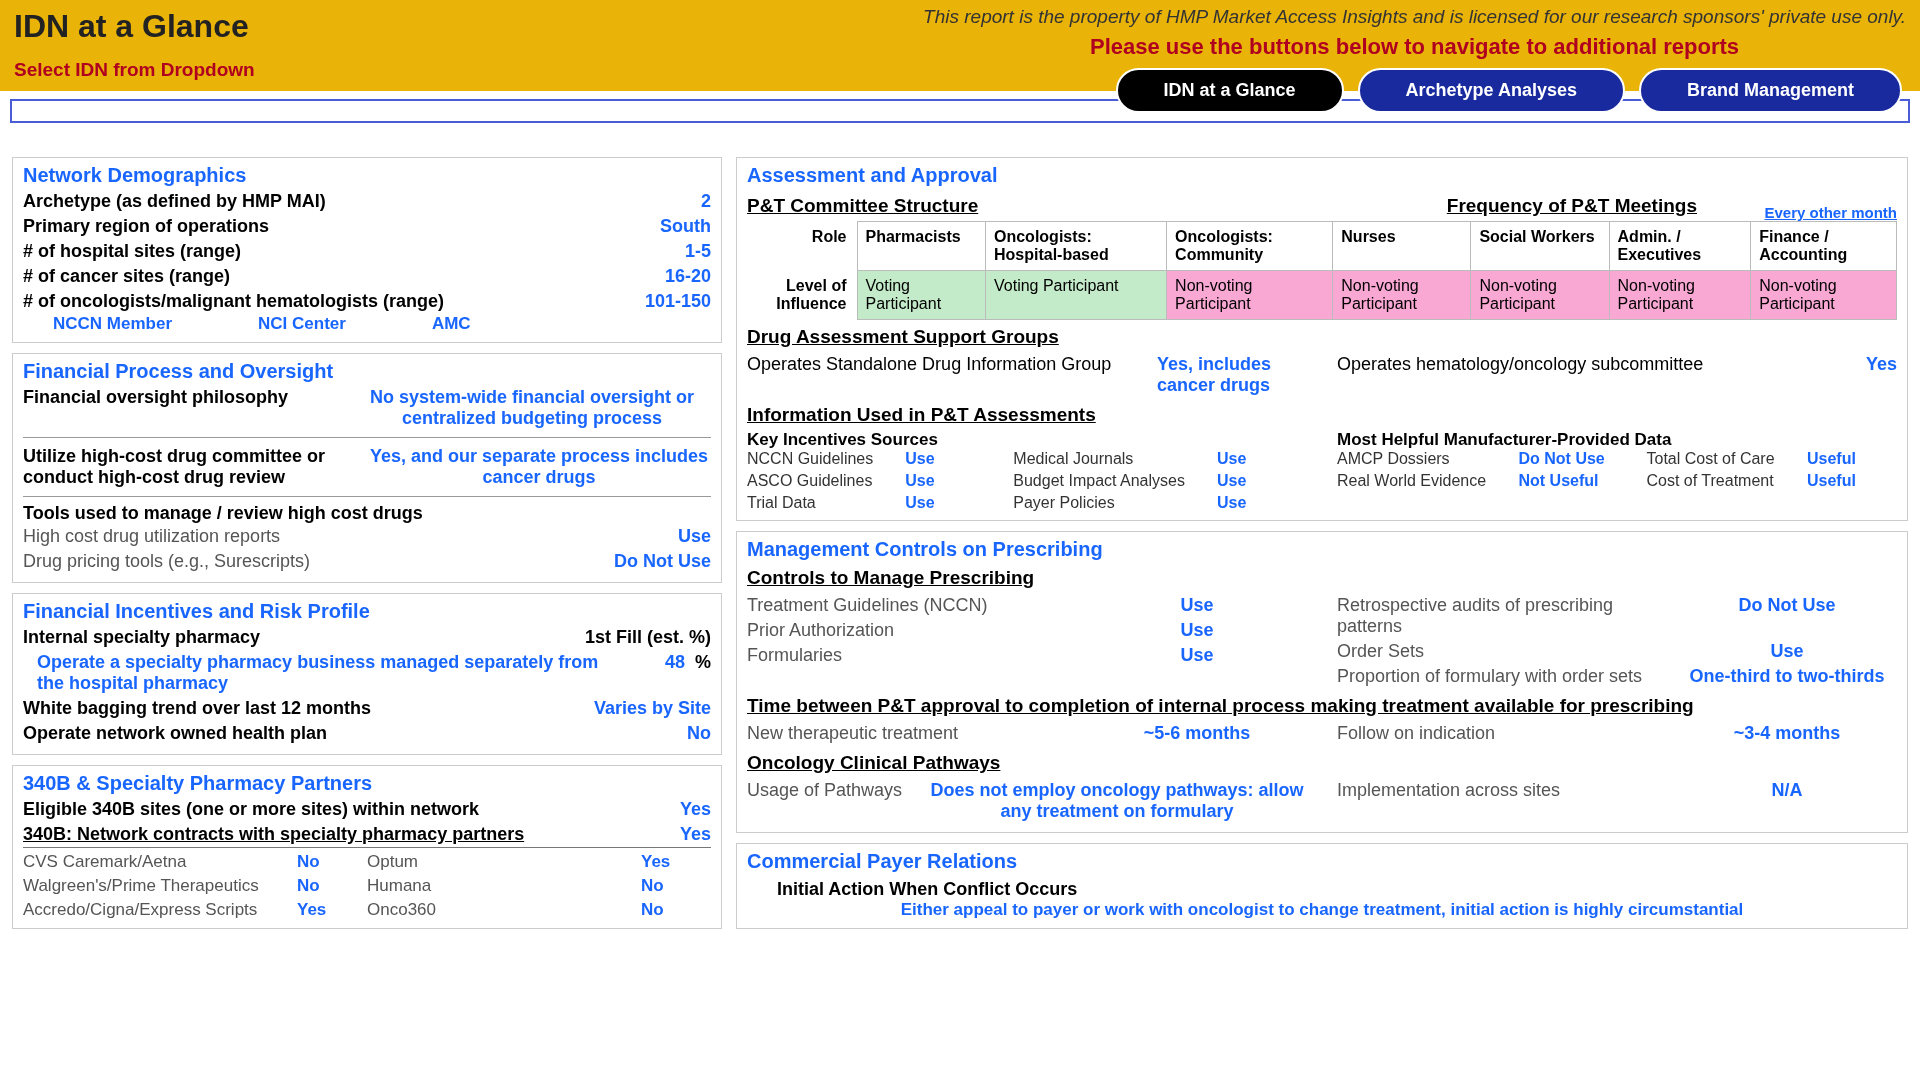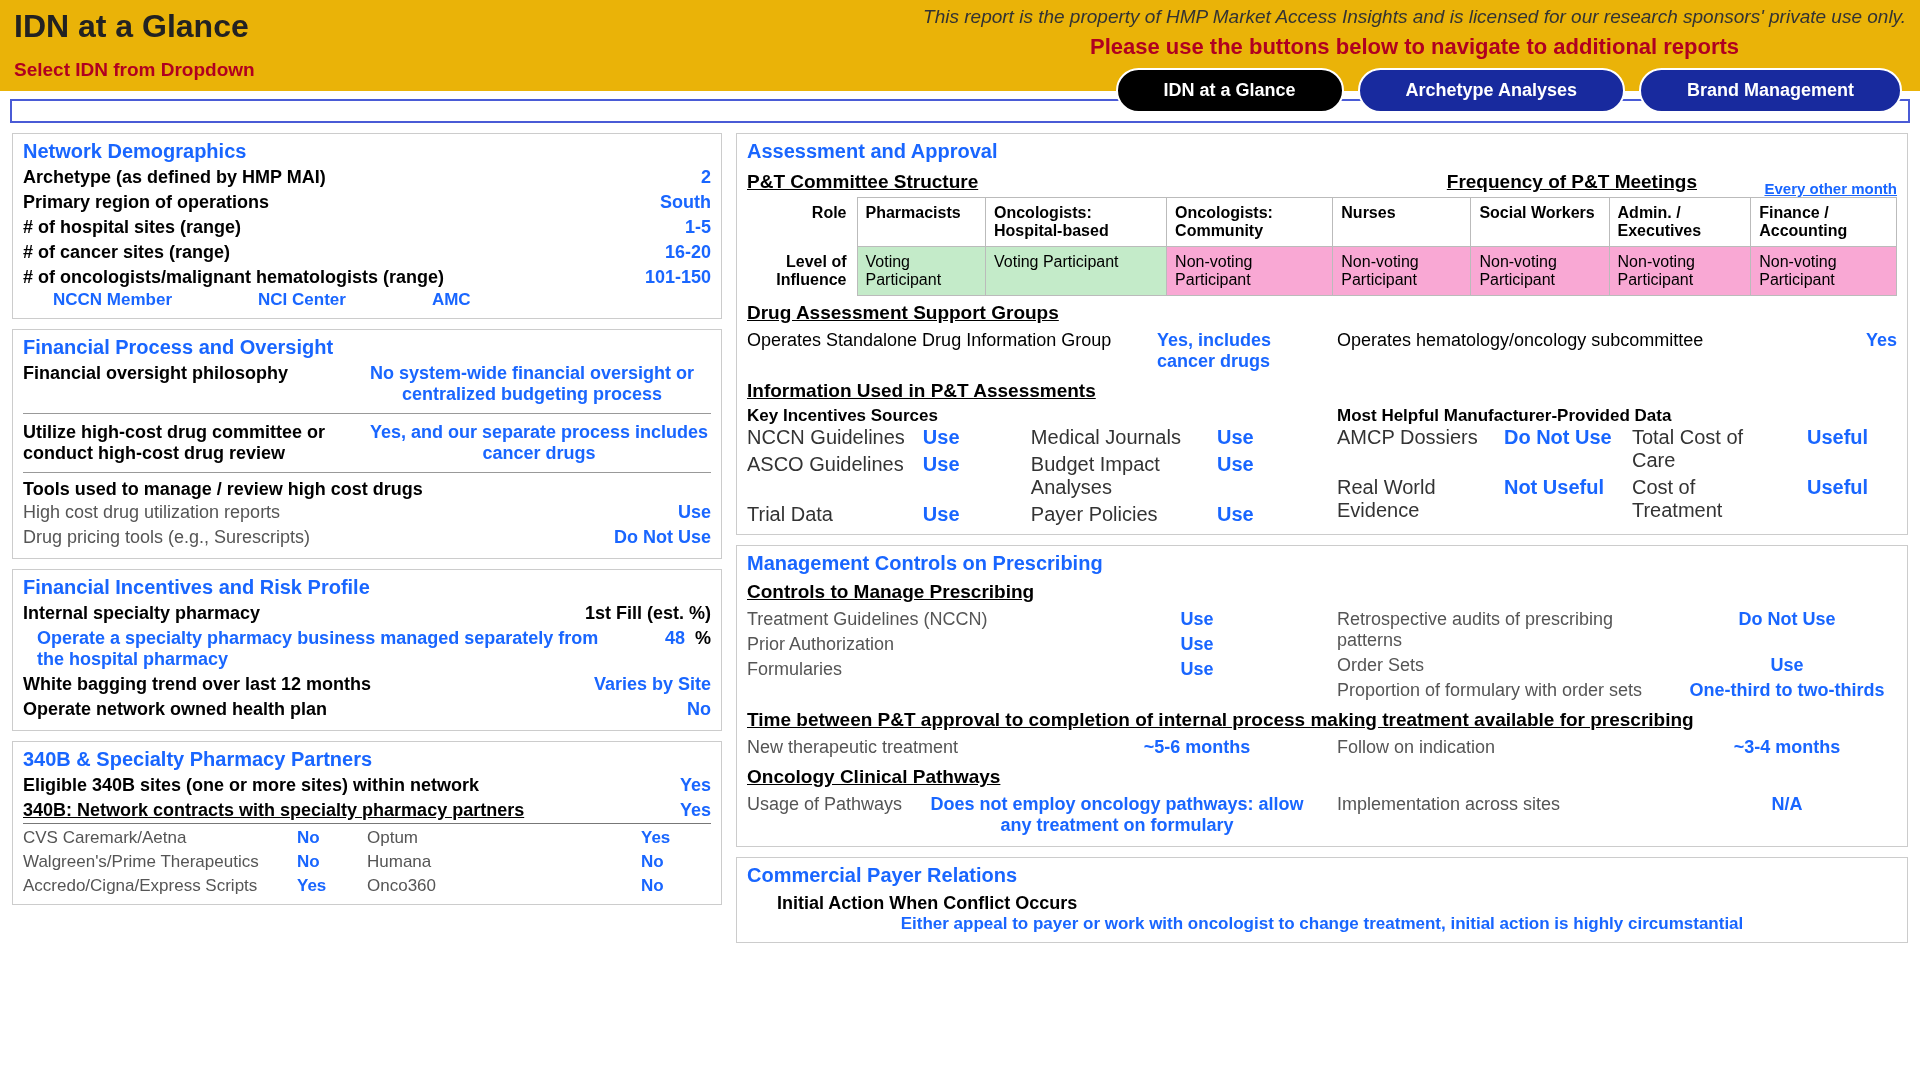--- a/index.html
+++ b/index.html
@@ -8,42 +8,42 @@
   .header-title { font-size:32px; font-weight:700; color:#222; }
   .header-sub { color:#b00020; font-weight:700; font-size:19px; margin-top:14px; }
   .header-right { position:absolute; right:14px; top:6px; text-align:right; }
   .header-prop { color:#333; font-style:italic; font-size:19px; }
   .header-nav-hint { color:#b00020; font-weight:700; font-size:22px; margin-top:6px; text-align:center; }
   .nav-buttons { margin-top:8px; display:flex; justify-content:flex-end; gap:14px; padding-right:4px;}
   .nav-btn { border-radius:26px; padding:10px 46px; font-size:18px; font-weight:700; color:#fff; border:2px solid #fff; cursor:pointer; }
   .nav-btn.active { background:#000; }
   .nav-btn.alt { background:#182a9e; }
   .search-slot { margin:8px 10px 0 10px; border:2px solid #4a5bd6; height:24px; background:#fff; }
-  .columns { display:flex; gap:14px; padding:10px 12px 0 12px; }
+  .columns { display:flex; gap:14px; padding:10px 12px 0 12px;margin-top:24px; }
   .col { display:flex; flex-direction:column; }
   .col-left { width:710px; }
   .col-right { flex:1; }
   .section { border:1px solid #ccc; padding:6px 10px 8px 10px; margin-bottom:10px; }
   .section-h { color:#1966ff; font-weight:700; font-size:20px; margin-bottom:2px; }
   .row { display:flex; align-items:flex-start; padding:2px 0; font-size:18px; }
   .lbl { font-weight:700; flex:1; }
   .lbl-plain { flex:1; }
   .val { color:#1966ff; font-weight:700; text-align:right; min-width:150px; }
   .val-left{ color:#1966ff; font-weight:700; }
   .sub-h { font-weight:700; font-size:19px; text-decoration:underline; margin:6px 0 4px 0; }
   .hr { border-top:1px solid #999; margin:6px 0; }
   .badge-row { display:flex; gap:86px; color:#1966ff; font-weight:700; padding-left:30px; font-size:17px;}
   .small-val { color:#1966ff; font-weight:700;}
   
   table.pt { border-collapse:collapse; width:100%; font-size:16px; }
   table.pt th, table.pt td { border:1px solid #bbb; padding:6px 8px; text-align:left; vertical-align:top;}
   table.pt th.rowhdr { border:none; text-align:right; font-weight:700; width:110px; padding-right:10px;}
   .cell-vote { background:#c4ebc9; }
   .cell-non { background:#f9a8d4; }
-  .mini-grid { display:grid; grid-template-columns:auto 90px auto 90px; column-gap:18px; row-gap:4px; font-size:20px;}
+  .mini-grid { display:grid; grid-template-columns:auto 90px auto 90px; column-gap:18px; row-gap:4px; font-size:16px;}
   .mini-grid .k { color:#333; }
   .mini-grid .v { color:#1966ff; font-weight:700;}
   .pair-row { display:flex; font-size:18px; padding:2px 0;}
   .pair-row .k { flex:1;}
   .pair-row .v { color:#1966ff; font-weight:700; min-width:220px; text-align:center;}
   .center-val { text-align:center; color:#1966ff; font-weight:700; font-size:18px;}
   .partner-grid { display:grid; grid-template-columns: 1fr 70px 1fr 70px; row-gap:4px; font-size:17px;}
   .partner-grid .v{ color:#1966ff; font-weight:700;}
   .light { color:#555; }
   .right-sub-split{ display:flex; gap:30px;}

